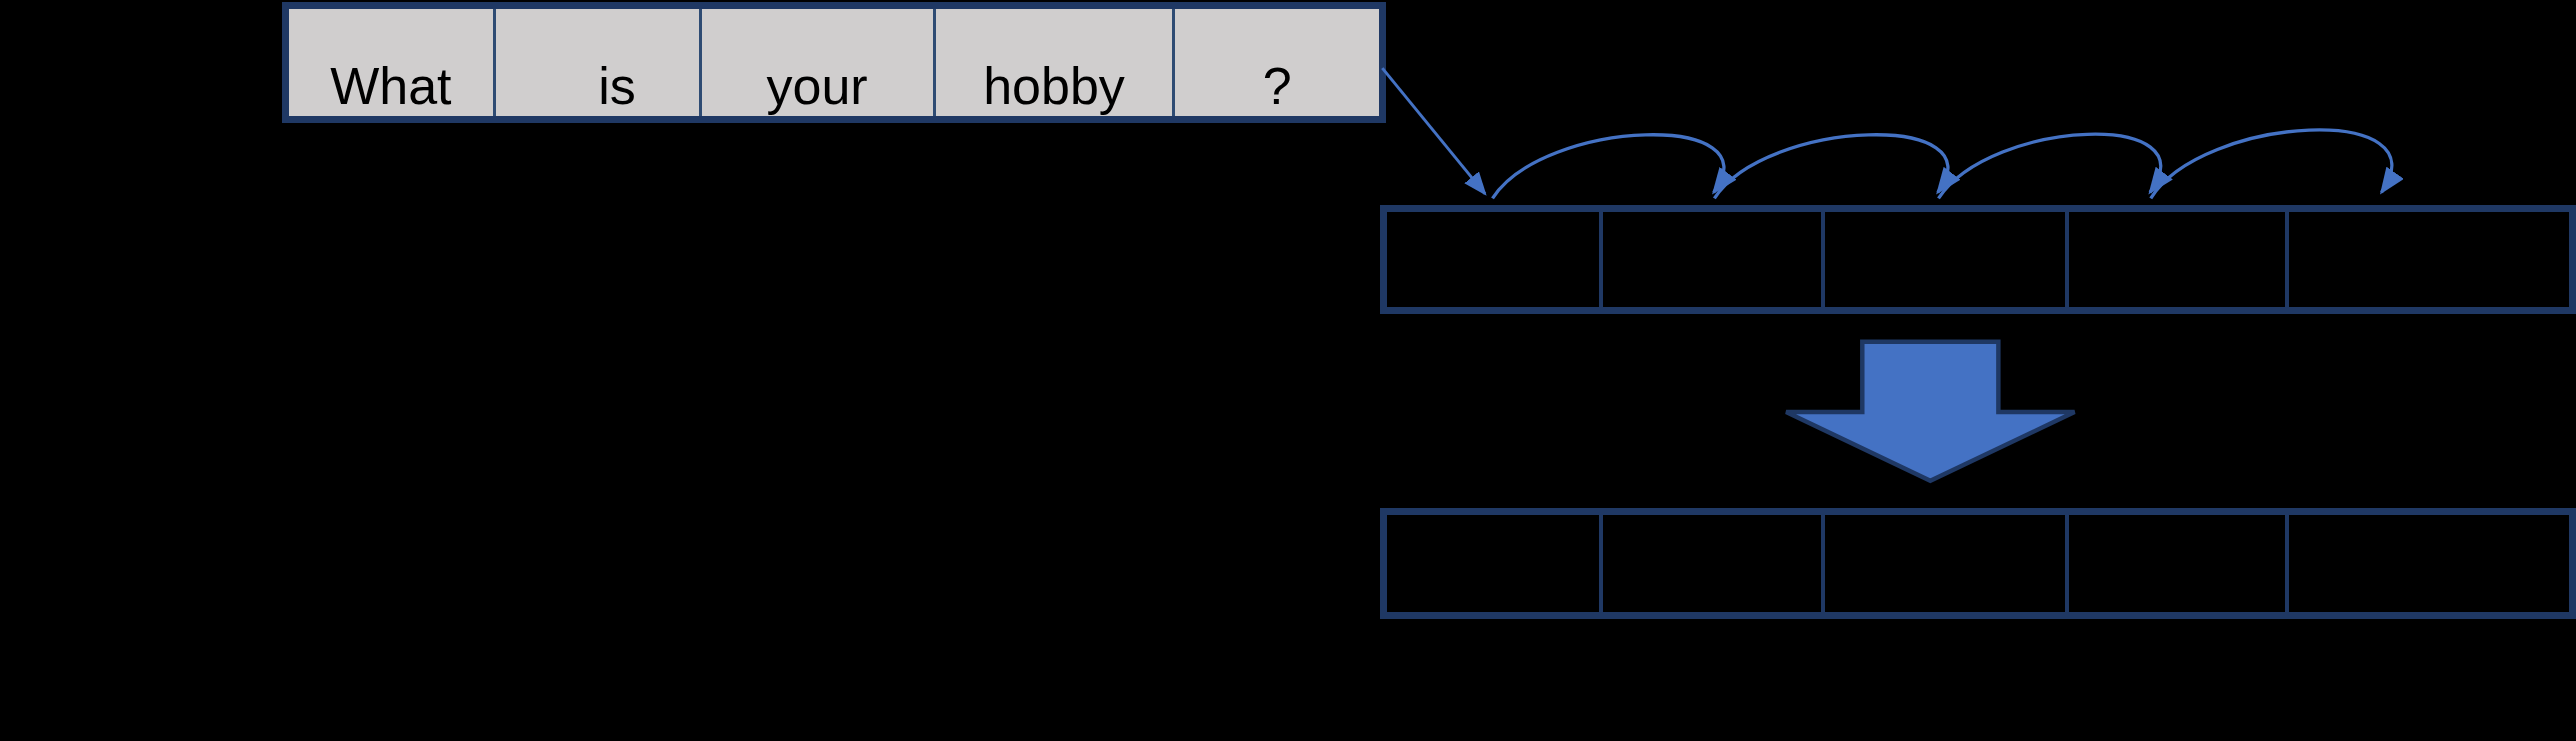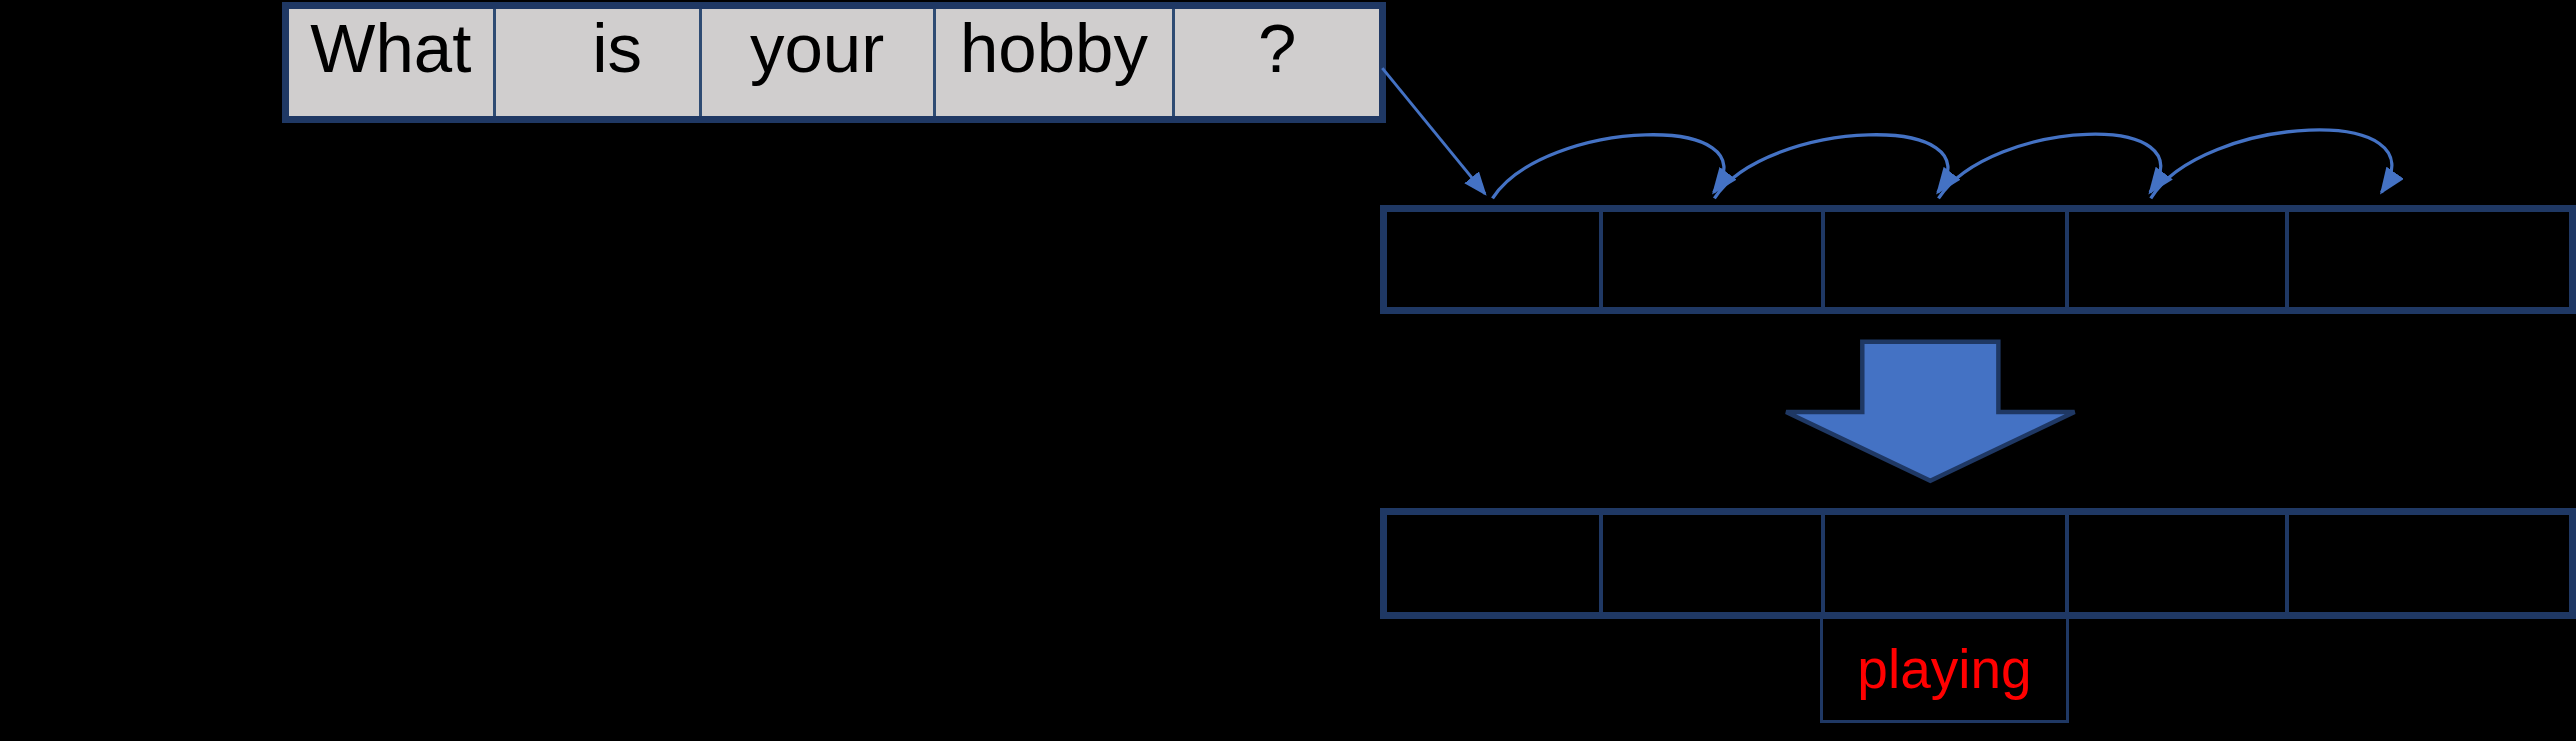--- a/index.html
+++ b/index.html
@@ -23,23 +23,23 @@
     width: 1104px; height: 121px;
     box-sizing: border-box;
     border: 7.4px solid #1f3864;
     background: #d0cece;
     display: flex;
   }
   .sentence-cell {
     box-sizing: border-box;
     height: 100%;
     display: flex;
-    align-items: flex-start;
+    align-items: flex-end;
     justify-content: center;
-    font-size: 69px;
+    font-size: 52px;
     color: #000000;
     background: #d0cece;
   }
   .sentence-cell + .sentence-cell { border-left: 3px solid #2e4b73; }
   .sc-1 { width: 215px; }
   .sc-2 { width: 215px; padding-left: 40px; }
   .sc-3 { width: 247px; }
   .sc-4 { width: 253px; }
   .sc-5 { width: 218px; }
 
@@ -126,23 +126,20 @@
   </div>
 
   <div id="output-row" class="token-row">
     <div class="token-cell tc-1"></div>
     <div class="token-cell tc-2"></div>
     <div class="token-cell tc-3"></div>
     <div class="token-cell tc-4"></div>
     <div class="token-cell tc-5"></div>
   </div>
 
-  <div id="prediction-cell">
-    <span id="prediction-word">playing</span>
-  </div>
 
   <svg id="arrows-overlay" viewBox="0 0 3483 1003" xmlns="http://www.w3.org/2000/svg">
     <defs>
       <marker id="arrowhead" markerWidth="8" markerHeight="6.4" refX="7.2" refY="3.2" orient="auto" markerUnits="strokeWidth">
         <path d="M0,0 L8,3.2 L0,6.4 Z" fill="#4472c4"></path>
       </marker>
     </defs>
 
     <path d="M 1869 92 L 2008 262" fill="none" stroke="#4472c4" stroke-width="4" marker-end="url(#arrowhead)"></path>
 

